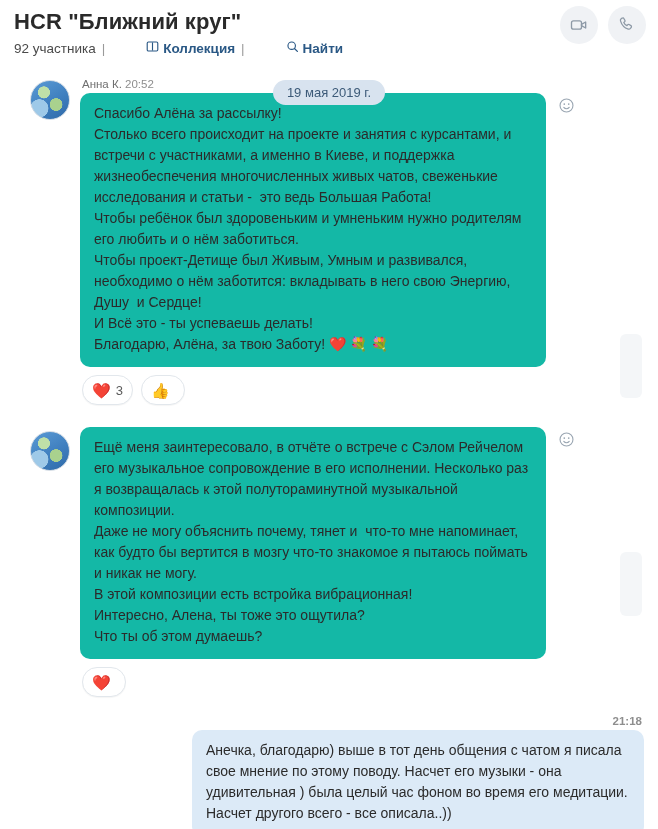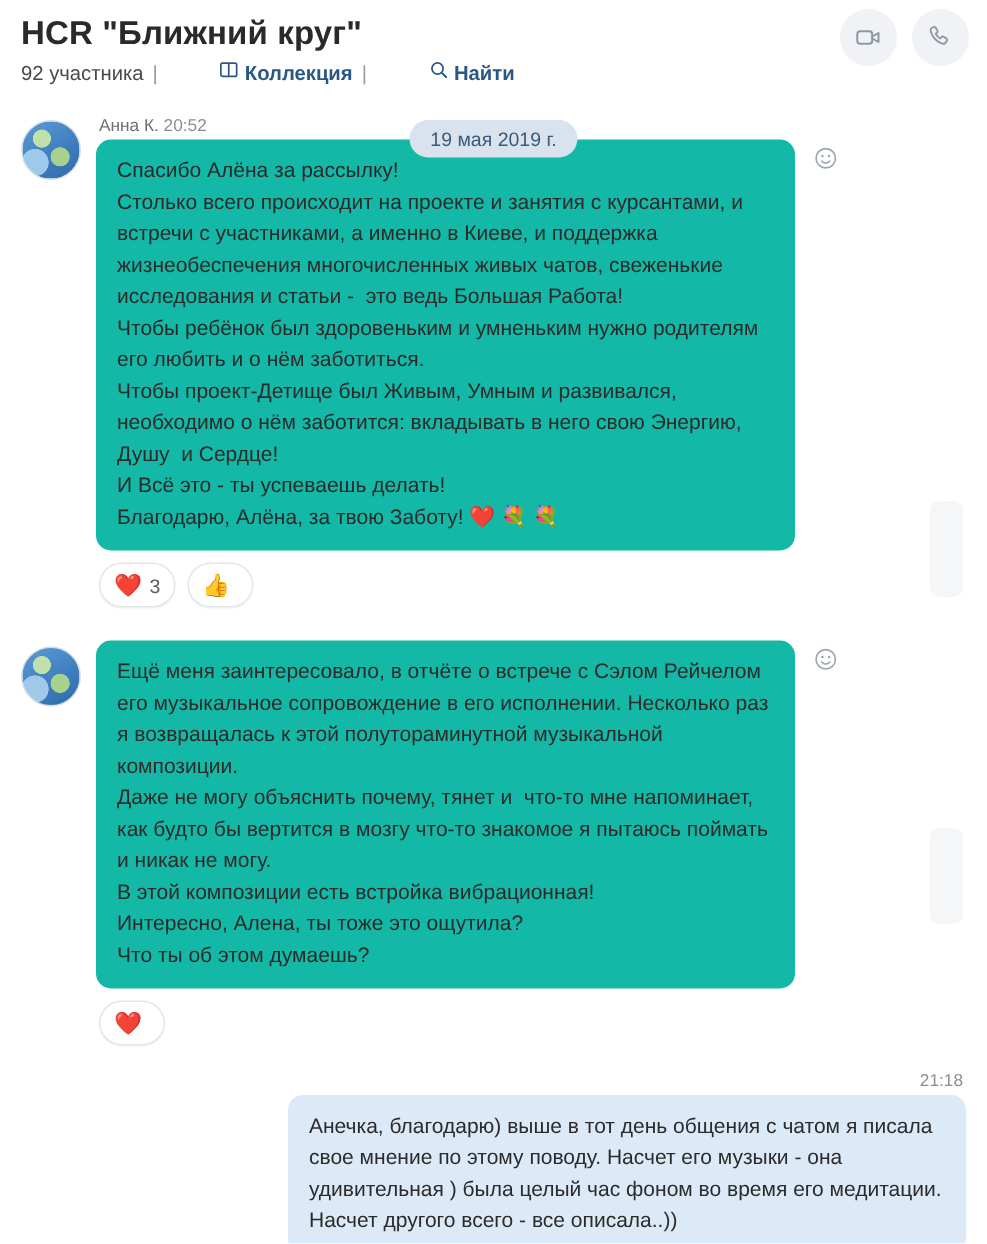--- a/index.html
+++ b/index.html
@@ -70,21 +70,21 @@
     justify-content: center;
     cursor: pointer;
   }
   .round-btn svg { display: block; }
 
   
   .chat {
     flex: 1 1 auto;
     position: relative;
     overflow: hidden;
-    padding: 8px 0 0 0;
+    padding: 8px 0 0 16px;
   }
 
   .date-chip-row {
     position: absolute;
     top: 14px;
     left: 0; right: 0;
     display: flex;
     justify-content: center;
     pointer-events: none;
     z-index: 5;
@@ -130,20 +130,21 @@
     color: #7a7a7a;
     margin: 2px 0 3px 2px;
   }
   .meta .author { color: #6f6f6f; }
   .meta .time { color: #8e8e8e; }
   .meta-out {
     font-size: 11.5px;
     color: #8e8e8e;
     margin: 0 2px 3px 0;
     text-align: right;
+    font-weight: bold;
   }
 
   .bubble {
     background: #14b8a6;
     border-radius: 10px;
     padding: 10px 14px 12px 14px;
     color: #2b2b2b;
     font-size: 14px;
     line-height: 21px;
     max-width: 466px;

